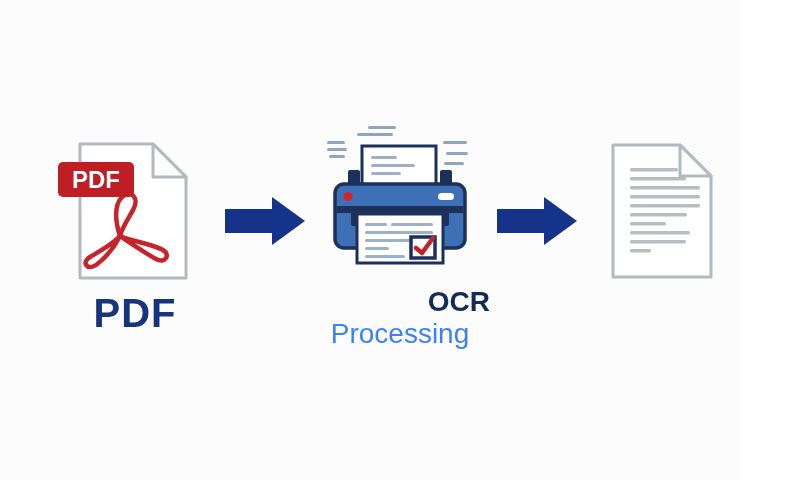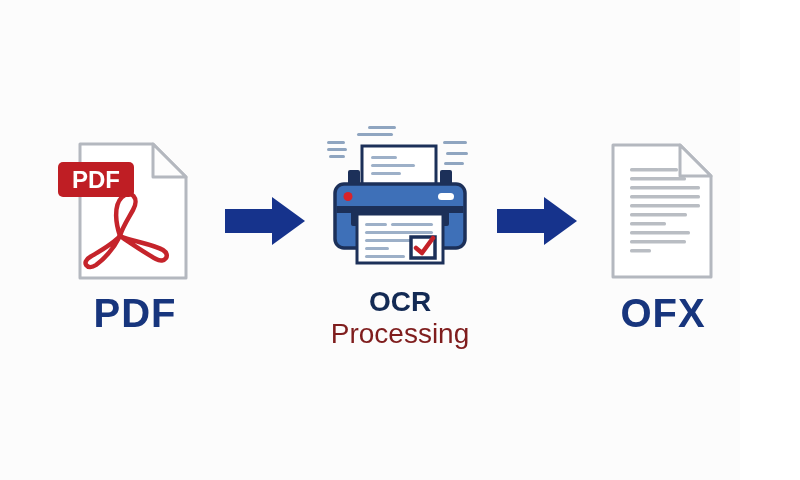--- a/index.html
+++ b/index.html
@@ -26,26 +26,27 @@
     position:absolute;
     left:310px;top:286px;width:180px;
     text-align:center;
     line-height:1.16;
   }
   .ocr-label .line1{
     display:block;
     font-weight:bold;
     font-size:28px;
     color:#132a54;
+    text-align:right;
   }
   .ocr-label .line2{
     display:block;
     font-weight:400;
     font-size:28px;
-    color:#7f1d1d;
+    color:#3b82f6;
   }
   svg{display:block;}
 </style>
 </head>
 <body>
 
 <div class="canvas">
 
   <svg class="abs" style="left:56px;top:140px;" width="134" height="142" viewBox="0 0 134 142">
     <path d="M24 4 H97 L130 37 V138 H24 Z" fill="#ffffff" stroke="#b4b8bf" stroke-width="3" stroke-linejoin="round"></path>
@@ -122,15 +123,14 @@
       <rect x="20" y="44" width="70" height="3.5" rx="1.5"></rect>
       <rect x="20" y="53" width="70" height="3.5" rx="1.5"></rect>
       <rect x="20" y="62" width="70" height="3.5" rx="1.5"></rect>
       <rect x="20" y="71" width="57" height="3.5" rx="1.5"></rect>
       <rect x="20" y="80" width="36" height="3.5" rx="1.5"></rect>
       <rect x="20" y="89" width="60" height="3.5" rx="1.5"></rect>
       <rect x="20" y="98" width="56" height="3.5" rx="1.5"></rect>
       <rect x="20" y="107" width="21" height="3.5" rx="1.5"></rect>
     </g>
   </svg>
-  <div class="stage-label" style="left:583px;top:291px;width:160px;">OFX</div>
 
 </div>
 
 </body></html>

